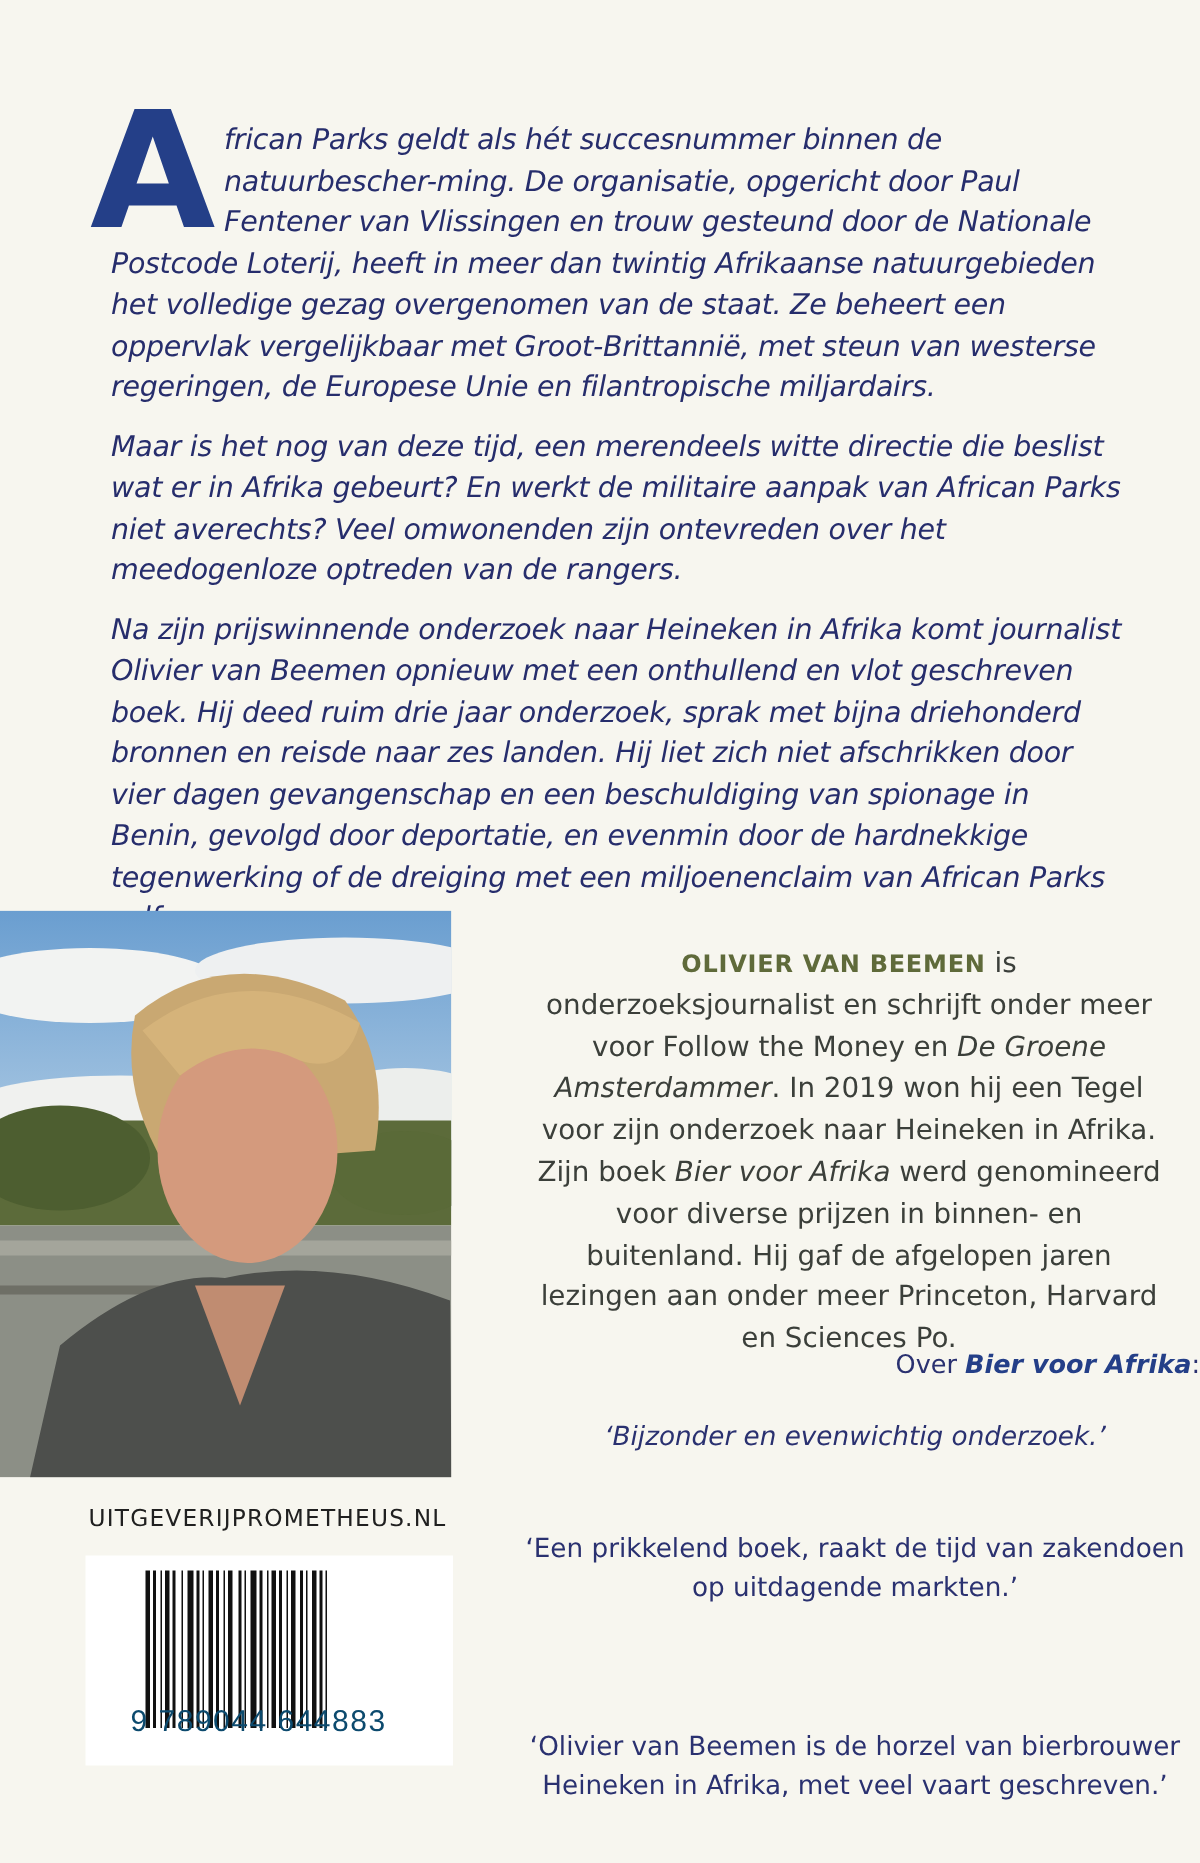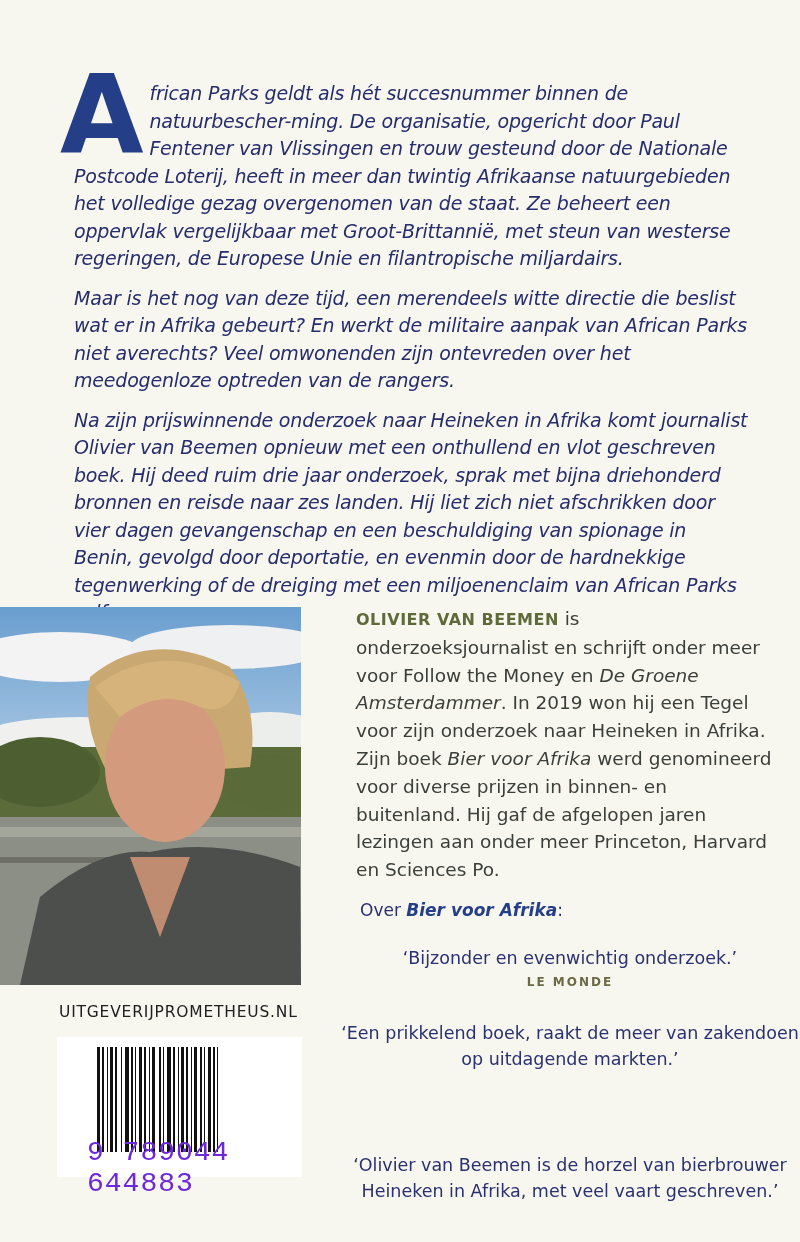--- a/index.html
+++ b/index.html
@@ -16,46 +16,46 @@
   }
   .intro p { margin:12px;font-style:italic; }
   .dropcap {
     float:left; font-size:108px; line-height:86px; font-weight:bold;
     color:#243f88; margin:4px 6px 0 -2px; font-family:"DejaVu Sans", sans-serif;
   }
   .photo {
     position:absolute; left:0; top:607px; width:301px; height:378px; overflow:hidden;
   }
   .bio {
-    position:absolute; left:356px; top:605px; width:420px;
-    font-size:18.5px; line-height:27.8px; color:#3b3f3a;
+    position:absolute; left:356px; top:629px; width:420px;
+    font-size:18.5px; line-height:27.8px; color:#3b3f3a;text-align:center;
   }
   .bio .name { color:#5f6a3a; font-weight:bold; letter-spacing:0.5px; font-size:16px; }
   .bio i { font-style:italic; }
   .over {
-    position:absolute; left:360px; top:900px; width:440px; text-align:left;
+    position:absolute; left:360px; top:900px; width:440px; text-align:right;
     font-size:17px; color:#2a3170;
   }
   .over b { color:#243f88; font-style:italic; }
   .quote { position:absolute; left:340px; width:460px; text-align:center; }
   .quote .q { font-size:17.5px; line-height:26px; color:#2a3170; }
   .quote .src { font-size:12px; font-weight:bold; letter-spacing:2px; color:#6b6a45; margin-top:4px; }
   .quote .stars { color:#8b8a70; letter-spacing:2px; font-size:10px; margin-left:4px; }
   .publisher {
     position:absolute; left:59px; top:1003px; font-size:15.5px; font-weight:normal;
     color:#202020; letter-spacing:0.8px;
   }
   .barcode {
     position:absolute; left:57px; top:1037px; width:245px; height:140px; background:#ffffff;
   }
   .bars { position:absolute; left:40px; top:10px; width:165px; height:105px; display:flex; align-items:flex-start; }
   .bars span { display:block; background:#111; height:100%; }
   .isbn {
-    position:absolute; left:30px; top:100px; font-size:28px; color:#6d28d9; letter-spacing:1px;
-    background:transparent; font-family:Liberation Mono, monospace;
+    position:absolute; left:30px; top:100px; font-size:20px; color:#0c4a6e; letter-spacing:1px;
+    background:transparent; font-family:Liberation Sans, sans-serif;
   }
 </style>
 </head>
 <body>
 
 <div class="intro">
   <span class="dropcap">A</span>
   <p>frican Parks geldt als hét succesnummer binnen de natuurbescher-ming. De organisatie, opgericht door Paul Fentener van Vlissingen en trouw gesteund door de Nationale Postcode Loterij, heeft in meer dan twintig Afrikaanse natuurgebieden het volledige gezag overgenomen van de staat. Ze beheert een oppervlak vergelijkbaar met Groot-Brittannië, met steun van westerse regeringen, de Europese Unie en filantropische miljardairs.</p>
   <p>Maar is het nog van deze tijd, een merendeels witte directie die beslist wat er in Afrika gebeurt? En werkt de militaire aanpak van African Parks niet averechts? Veel omwonenden zijn ontevreden over het meedogenloze optreden van de rangers.</p>
   <p>Na zijn prijswinnende onderzoek naar Heineken in Afrika komt journalist Olivier van Beemen opnieuw met een onthullend en vlot geschreven boek. Hij deed ruim drie jaar onderzoek, sprak met bijna driehonderd bronnen en reisde naar zes landen. Hij liet zich niet afschrikken door vier dagen gevangenschap en een beschuldiging van spionage in Benin, gevolgd door deportatie, en evenmin door de hardnekkige tegenwerking of de dreiging met een miljoenenclaim van African Parks zelf.</p>
@@ -89,26 +89,25 @@
 </div>
 
 <div class="bio">
   <span class="name">OLIVIER VAN BEEMEN</span><span> is onderzoeksjournalist en schrijft onder meer voor Follow the Money en </span><i>De Groene Amsterdammer</i><span>. In 2019 won hij een Tegel voor zijn onderzoek naar Heineken in Afrika. Zijn boek </span><i>Bier voor Afrika</i><span> werd genomineerd voor diverse prijzen in binnen- en buitenland. Hij gaf de afgelopen jaren lezingen aan onder meer Princeton, Harvard en Sciences Po.</span>
 </div>
 
 <div class="over">
   <span>Over </span><b>Bier voor Afrika</b><span>:</span>
 </div>
 
-<div class="quote" style="top:945px;">
+<div class="quote" style="top:945px;font-style:italic;">
   <div class="q">‘Bijzonder en evenwichtig onderzoek.’</div>
-  <div class="src">LE MONDE</div>
 </div>
 <div class="quote" style="top:1020px;">
-  <div class="q">‘Een prikkelend boek, raakt de meer van zakendoen op uitdagende markten.’</div>
+  <div class="q">‘Een prikkelend boek, raakt de tijd van zakendoen op uitdagende markten.’</div>
 </div>
 <div class="quote" style="top:1120px;margin-top:32px;">
   <div class="q">‘Olivier van Beemen is de horzel van bierbrouwer Heineken in Afrika, met veel vaart geschreven.’</div>
 </div>
 
 <div class="publisher">UITGEVERIJPROMETHEUS.NL</div>
 
 <div class="barcode">
   <div class="bars">
     <span style="width:3px;margin-right:2px"></span>

